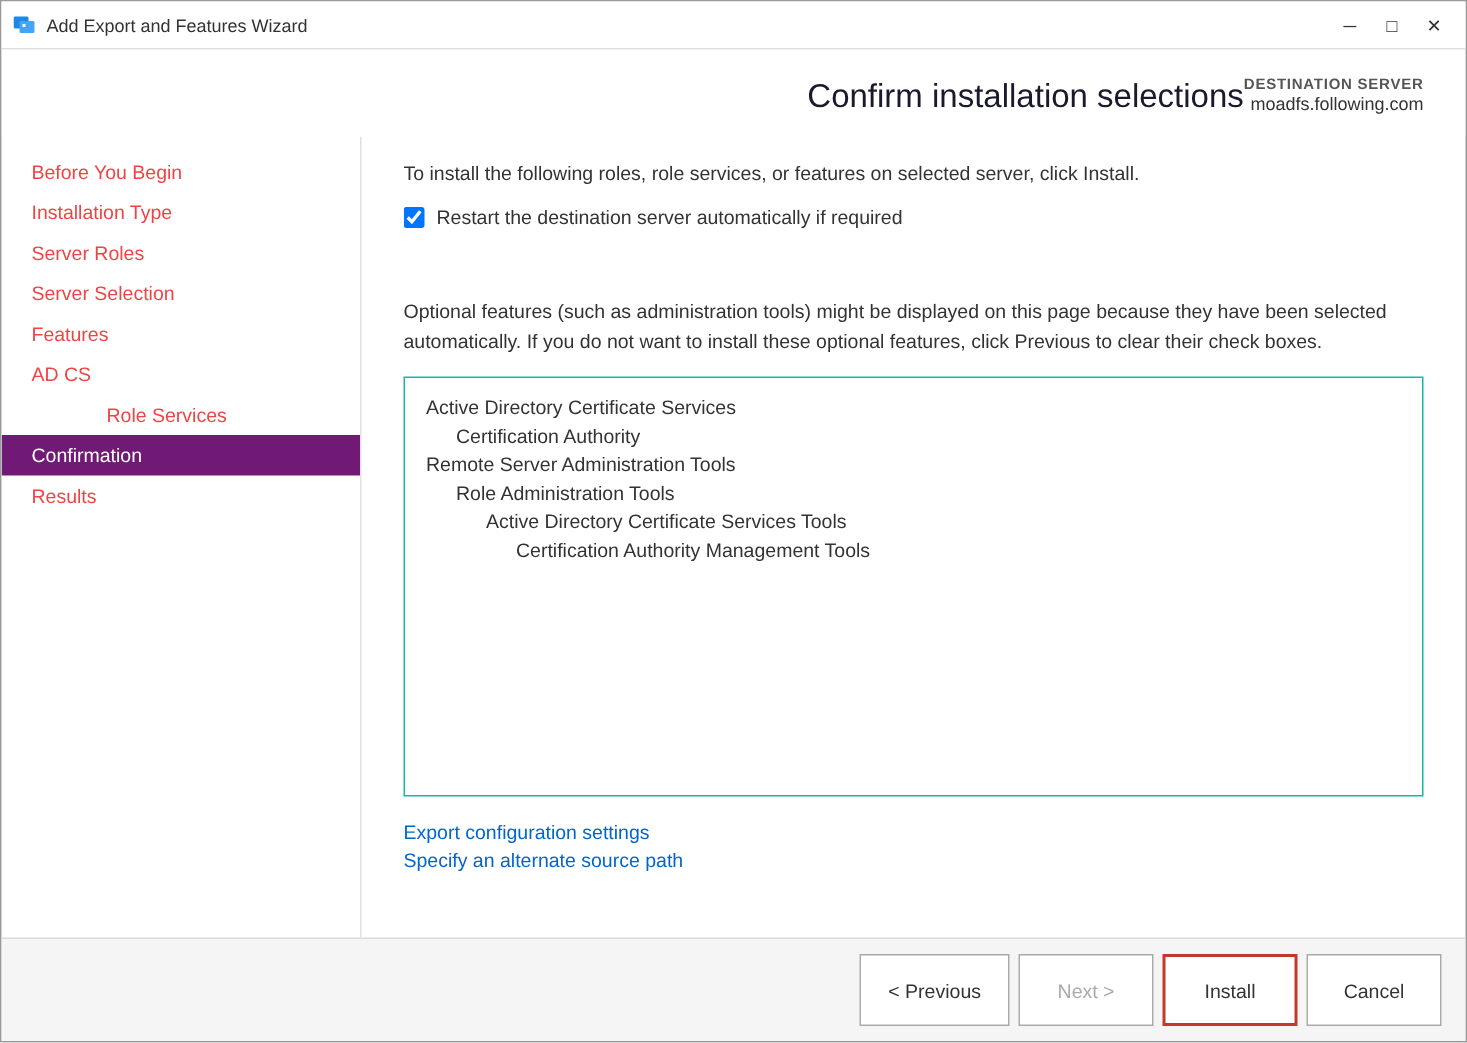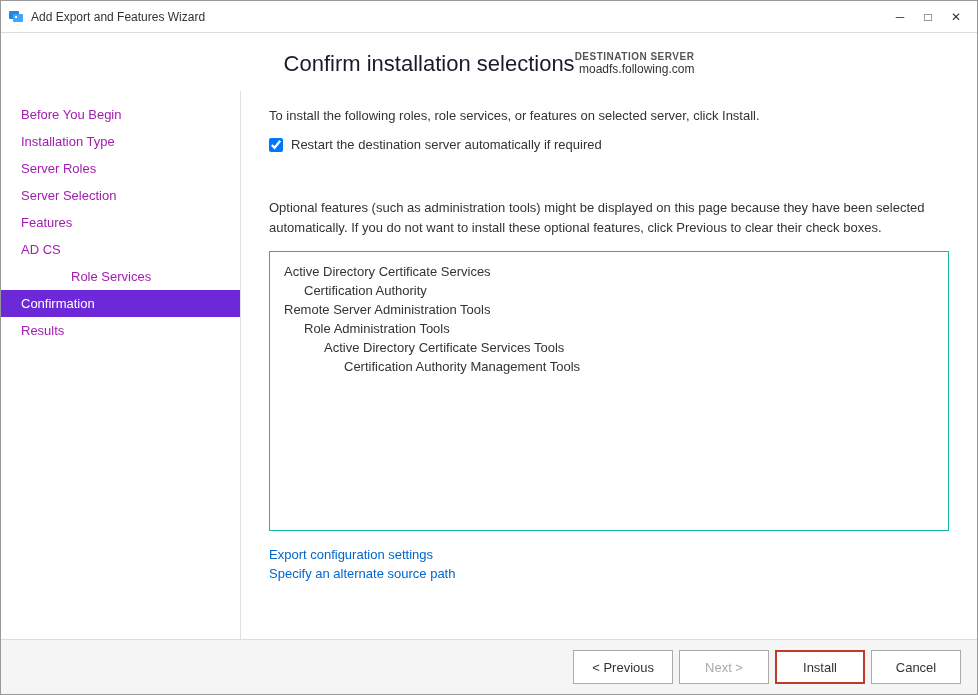--- a/index.html
+++ b/index.html
@@ -65,21 +65,21 @@
       justify-content: center;
     }
 
     
     .header {
       background: #fff;
       padding: 18px 28px 14px 28px;
       border-bottom: none;
       display: flex;
       align-items: flex-start;
-      justify-content: center;
+      justify-content: flex-end;
       flex-shrink: 0;
     }
     .header-title {
       font-size: 22px;
       font-weight: 300;
       color: #1a1a2e;
     }
     .destination-server {
       text-align: right;
       font-size: 11px;
@@ -114,25 +114,25 @@
     .sidebar {
       width: 240px;
       background: #fff;
       border-right: 1px solid #e0e0e0;
       padding: 10px 0;
       flex-shrink: 0;
     }
     .sidebar-item {
       padding: 6px 16px 6px 20px;
       cursor: pointer;
-      color: #a21caf;
+      color: #ef4444;
       font-size: 13px;
     }
     .sidebar-item.active {
-      background: #6d28d9;
+      background: #701a75;
       color: #fff;
     }
     .sidebar-item.sub {
       padding-left: 36px;
       font-size: 13px;
       margin-left: 34px;
     }
 
     
     .right-panel {
@@ -219,21 +219,21 @@
       flex-shrink: 0;
     }
     .footer-btn {
       padding: 6px 18px;
       font-size: 13px;
       cursor: pointer;
       border: 1px solid #aaa;
       background: #fff;
       color: #333;
       min-width: 90px;
-      height: 34px;
+      height: 48px;
     }
     .footer-btn.install {
       background: #fff;
       border: 2px solid #c0392b;
       color: #333;
       font-weight: normal;
     }
     .footer-btn:disabled {
       color: #aaa;
       cursor: default;

